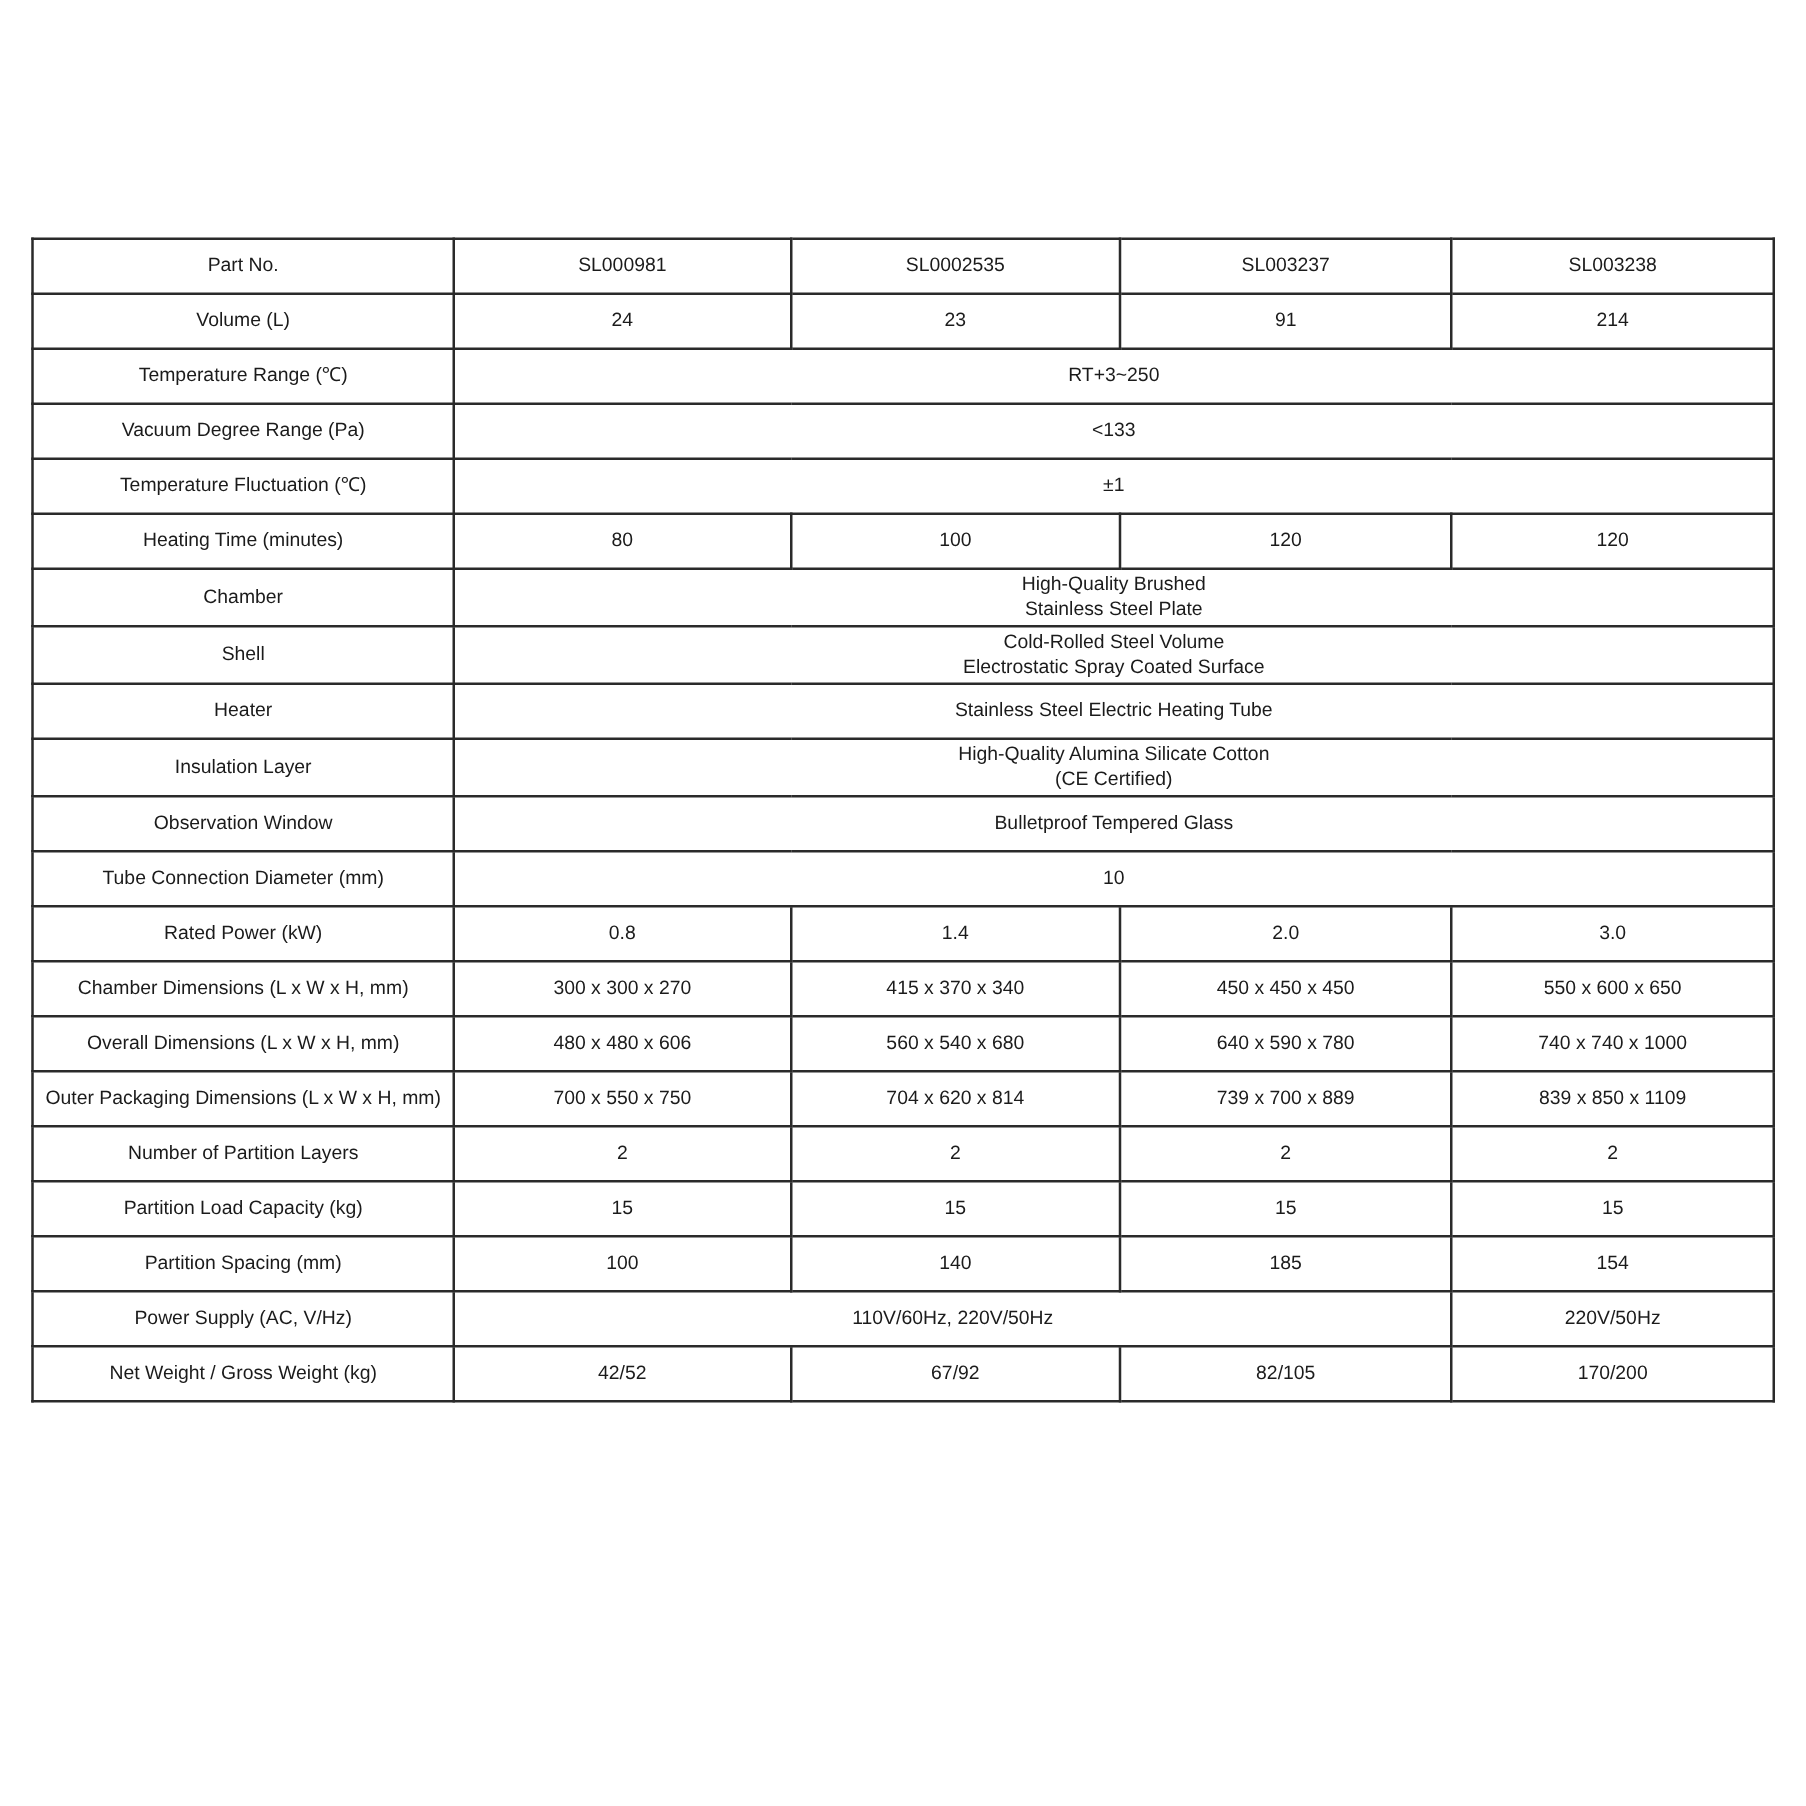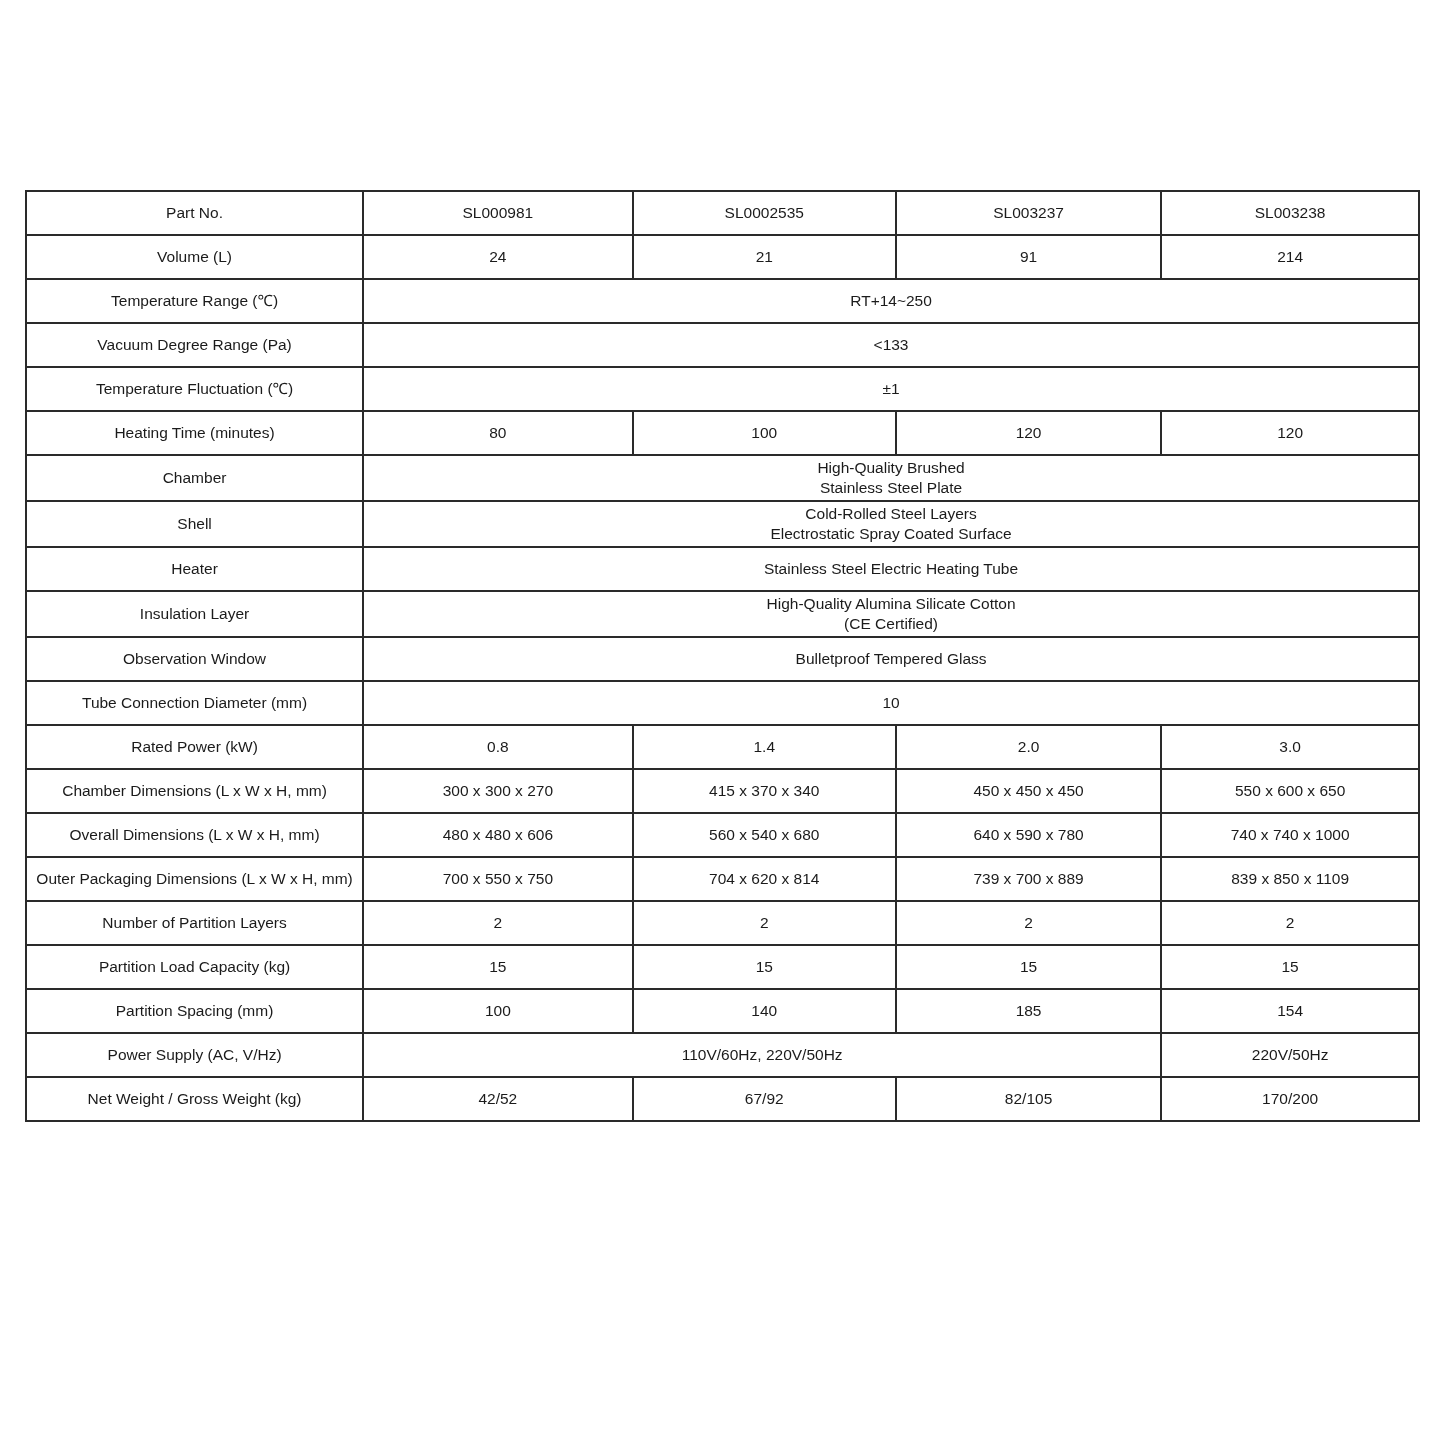--- a/index.html
+++ b/index.html
@@ -56,28 +56,28 @@
         <th>SL000981</th>
         <th>SL0002535</th>
         <th>SL003237</th>
         <th>SL003238</th>
       </tr>
     </thead>
     <tbody id="spec-body">
         <tr>
           <td>Volume (L)</td>
           <td>24</td>
-          <td>21</td>
+          <td>23</td>
           <td>91</td>
           <td>214</td>
         </tr>
         <tr>
           <td>Temperature Range (℃)</td>
           <td colspan="4">
-            <div>RT+14~250</div>
+            <div>RT+3~250</div>
           </td>
         </tr>
         <tr>
           <td>Vacuum Degree Range (Pa)</td>
           <td colspan="4">
             <div>&lt;133</div>
           </td>
         </tr>
         <tr>
           <td>Temperature Fluctuation (℃)</td>
@@ -95,21 +95,21 @@
         <tr>
           <td>Chamber</td>
           <td colspan="4">
             <div>High-Quality Brushed</div>
             <div>Stainless Steel Plate</div>
           </td>
         </tr>
         <tr>
           <td>Shell</td>
           <td colspan="4">
-            <div>Cold-Rolled Steel Layers</div>
+            <div>Cold-Rolled Steel Volume</div>
             <div>Electrostatic Spray Coated Surface</div>
           </td>
         </tr>
         <tr>
           <td>Heater</td>
           <td colspan="4">
             <div>Stainless Steel Electric Heating Tube</div>
           </td>
         </tr>
         <tr>

